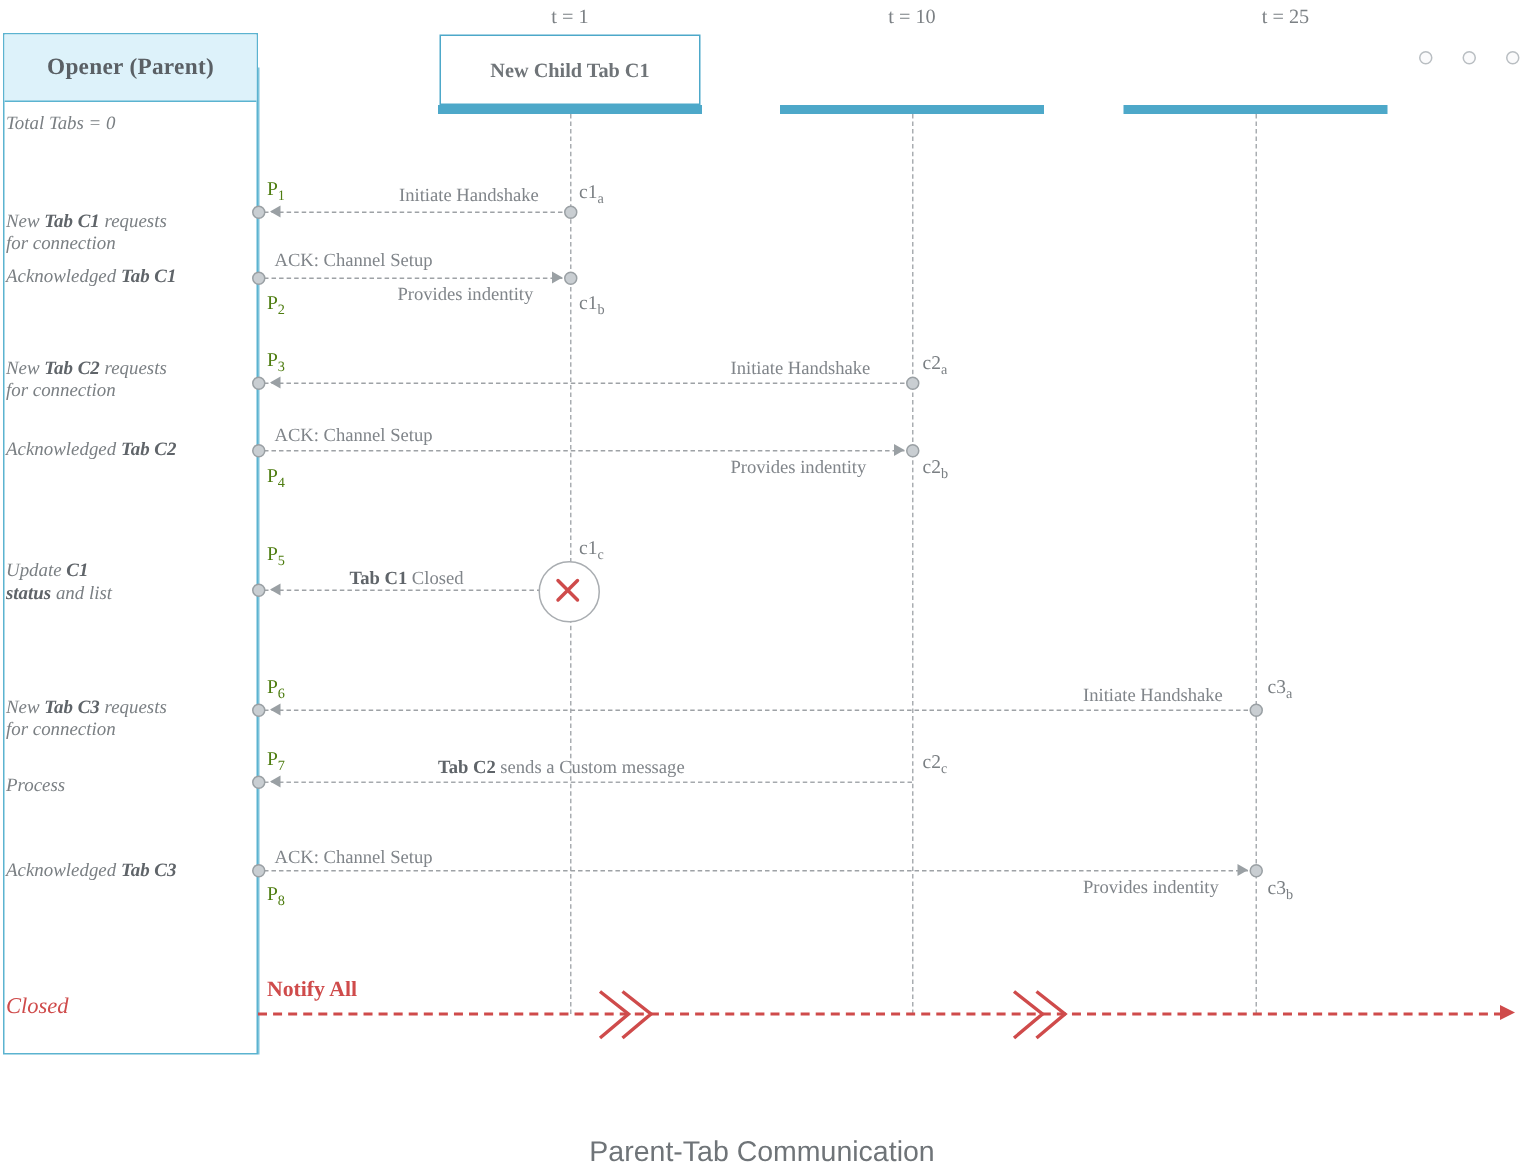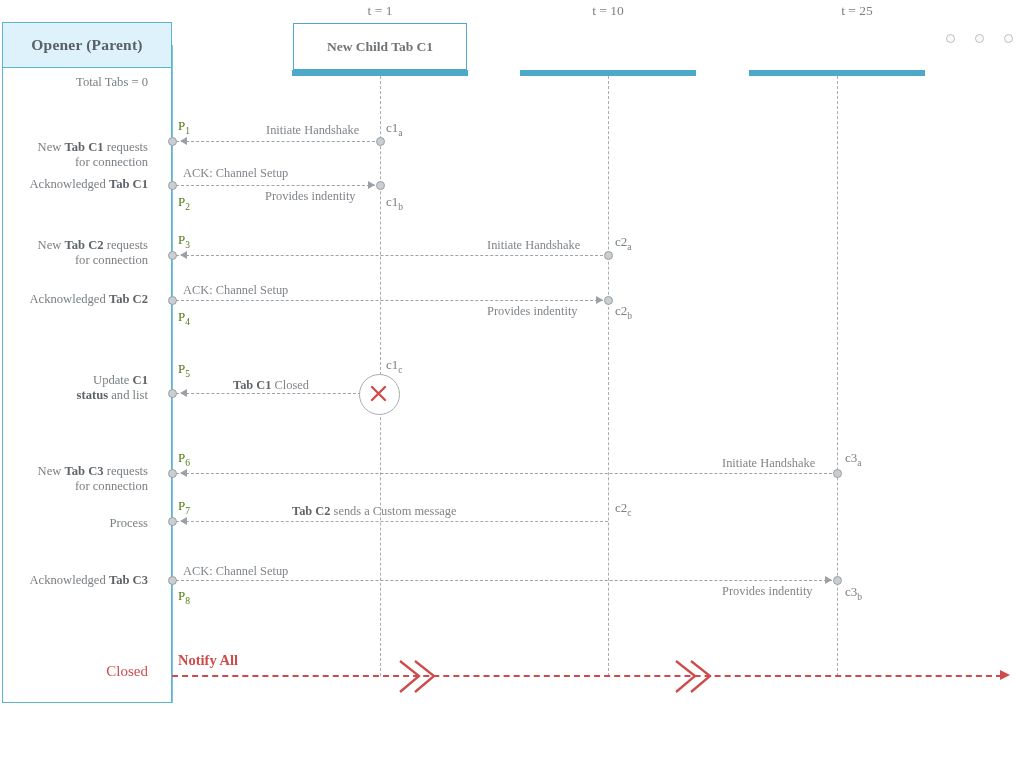--- a/index.html
+++ b/index.html
@@ -62,23 +62,24 @@
   #parent-lifeline {
     position: absolute;
     left: 172px; top: 45px; width: 0; height: 658px;
     border-left: 1.5px solid #7fc4db;
   }
 
   
   .left-note {
     position: absolute;
     left: 4px; width: 144px;
-    text-align: right;
+    text-align: left;
     font-size: 12.6px; line-height: 15px;
     color: #7a7f83;
+    font-style: italic;
   }
   .left-note b { color: #5f6469; font-weight: bold; }
   .left-note.closed { color: #cf4b4b; font-size: 15px; }
 
   
   .msg-line {
     position: absolute;
     height: 0;
     border-top: 1.4px dashed #9ea2a6;
   }
@@ -320,14 +321,15 @@
     </svg>
   </div>
   <div class="chev" style="left:672px; top:657px">
     <svg width="44" height="40" viewBox="0 0 44 40" aria-hidden="true">
       <polyline points="4,4 23,19 4,35" fill="none" stroke="#cf4b4b" stroke-width="2.3"></polyline>
       <polyline points="19,4 38,19 19,35" fill="none" stroke="#cf4b4b" stroke-width="2.3"></polyline>
     </svg>
   </div>
   <div id="notify-arrowhead"></div>
 
+  <div id="caption">Parent-Tab Communication</div>
 
 </div>
 
 </body></html>

